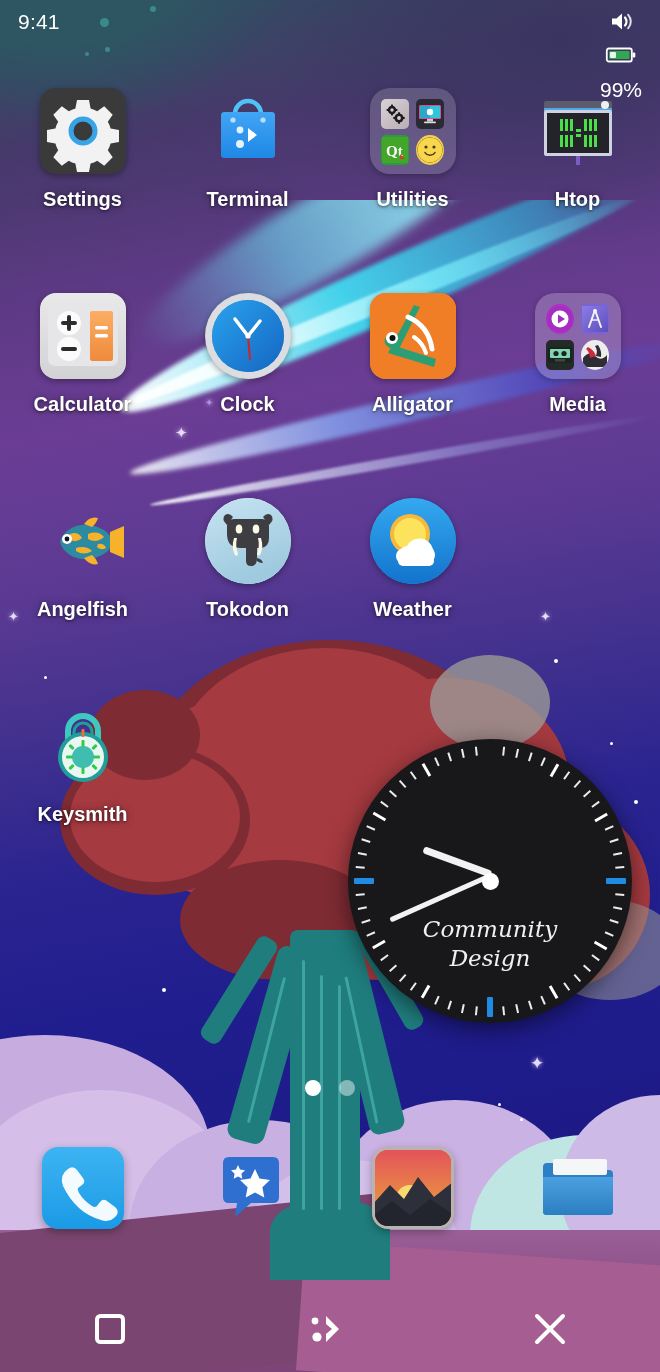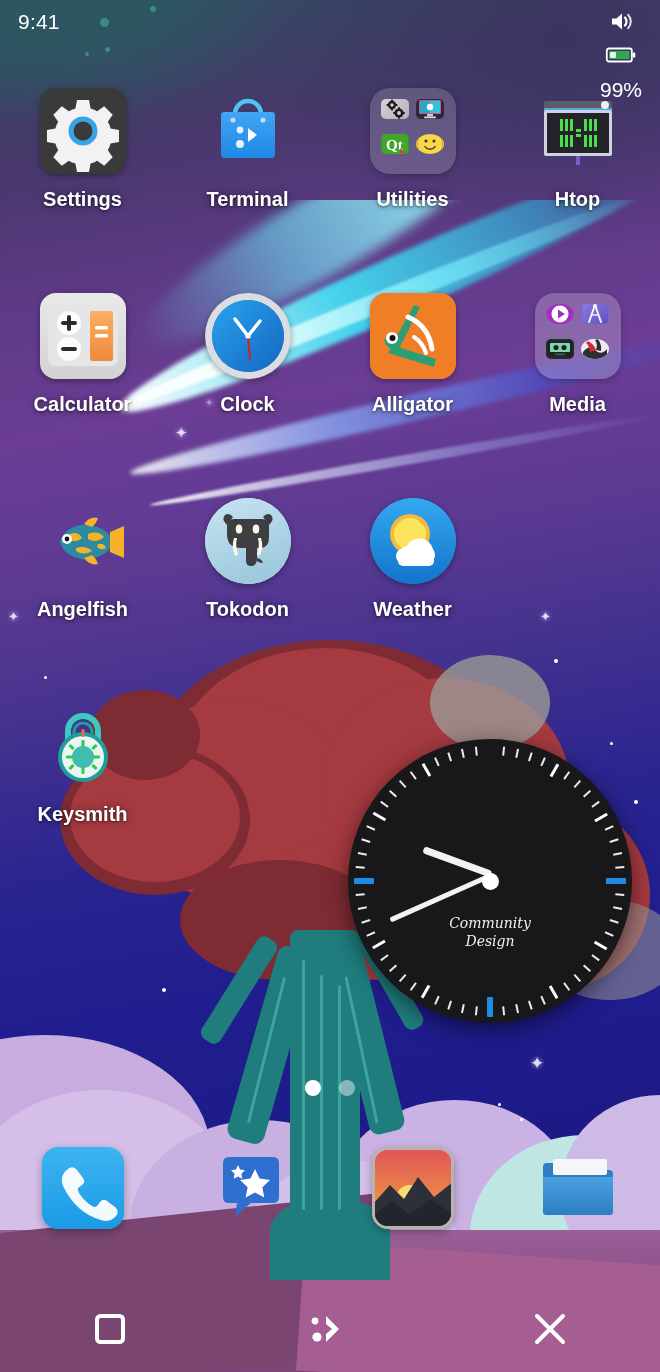--- a/index.html
+++ b/index.html
@@ -138,21 +138,21 @@
   .ico-settings { background:#3a3a3a; }
   
   .folder {
     width:86px; height:86px; border-radius:20px;
     background:rgba(255,255,255,.20);
     backdrop-filter:blur(6px);
     display:grid; grid-template-columns:1fr 1fr; grid-template-rows:1fr 1fr;
     gap:6px; padding:11px;
     box-shadow:0 2px 6px rgba(0,0,0,.25);
   }
-  .mini { width:28px; height:20px; border-radius:5px; position:relative; overflow:hidden;
+  .mini { width:28px; height:30px; border-radius:5px; position:relative; overflow:hidden;
           display:flex; align-items:center; justify-content:center; font-size:17px; }
   .mini-rnd { border-radius:50%; }
 
   
   .ico-calc { background:linear-gradient(180deg,#e9e9ea,#d2d2d4); }
   
   .ico-clock { background:#d9dade; }
   
   .ico-alligator { background:#f07e26; }
   
@@ -177,21 +177,21 @@
   }
   .cw-tick.maj i { width:3px; height:14px; margin-left:-1.5px; opacity:1; }
   .cw-tick.blue i { width:6px; height:20px; background:#2196f3; margin-left:-3px; margin-top:6px; border-radius:1px;}
   .cw-12 {
     position:absolute; left:0; right:0; top:16px; text-align:center;
     color:#29a3ee; font-size:54px; font-weight:400; letter-spacing:-1px;
     font-family:"Liberation Sans", sans-serif;
   }
   .cw-brand {
     position:absolute; left:0; right:0; top:176px; text-align:center;
-    color:#f0f0f0; font-size:14px; line-height:1.25;
+    color:#f0f0f0; font-size:23px; line-height:1.25;
     font-family:"DejaVu Serif", serif; font-style:italic;
   }
   .cw-hand {
     position:absolute; left:142px; top:142px; transform-origin:0 0;
     background:#f2f2f2; border-radius:3px;
   }
   .cw-hub {
     position:absolute; left:134px; top:134px; width:17px; height:17px;
     border-radius:50%; background:#fff;
   }

